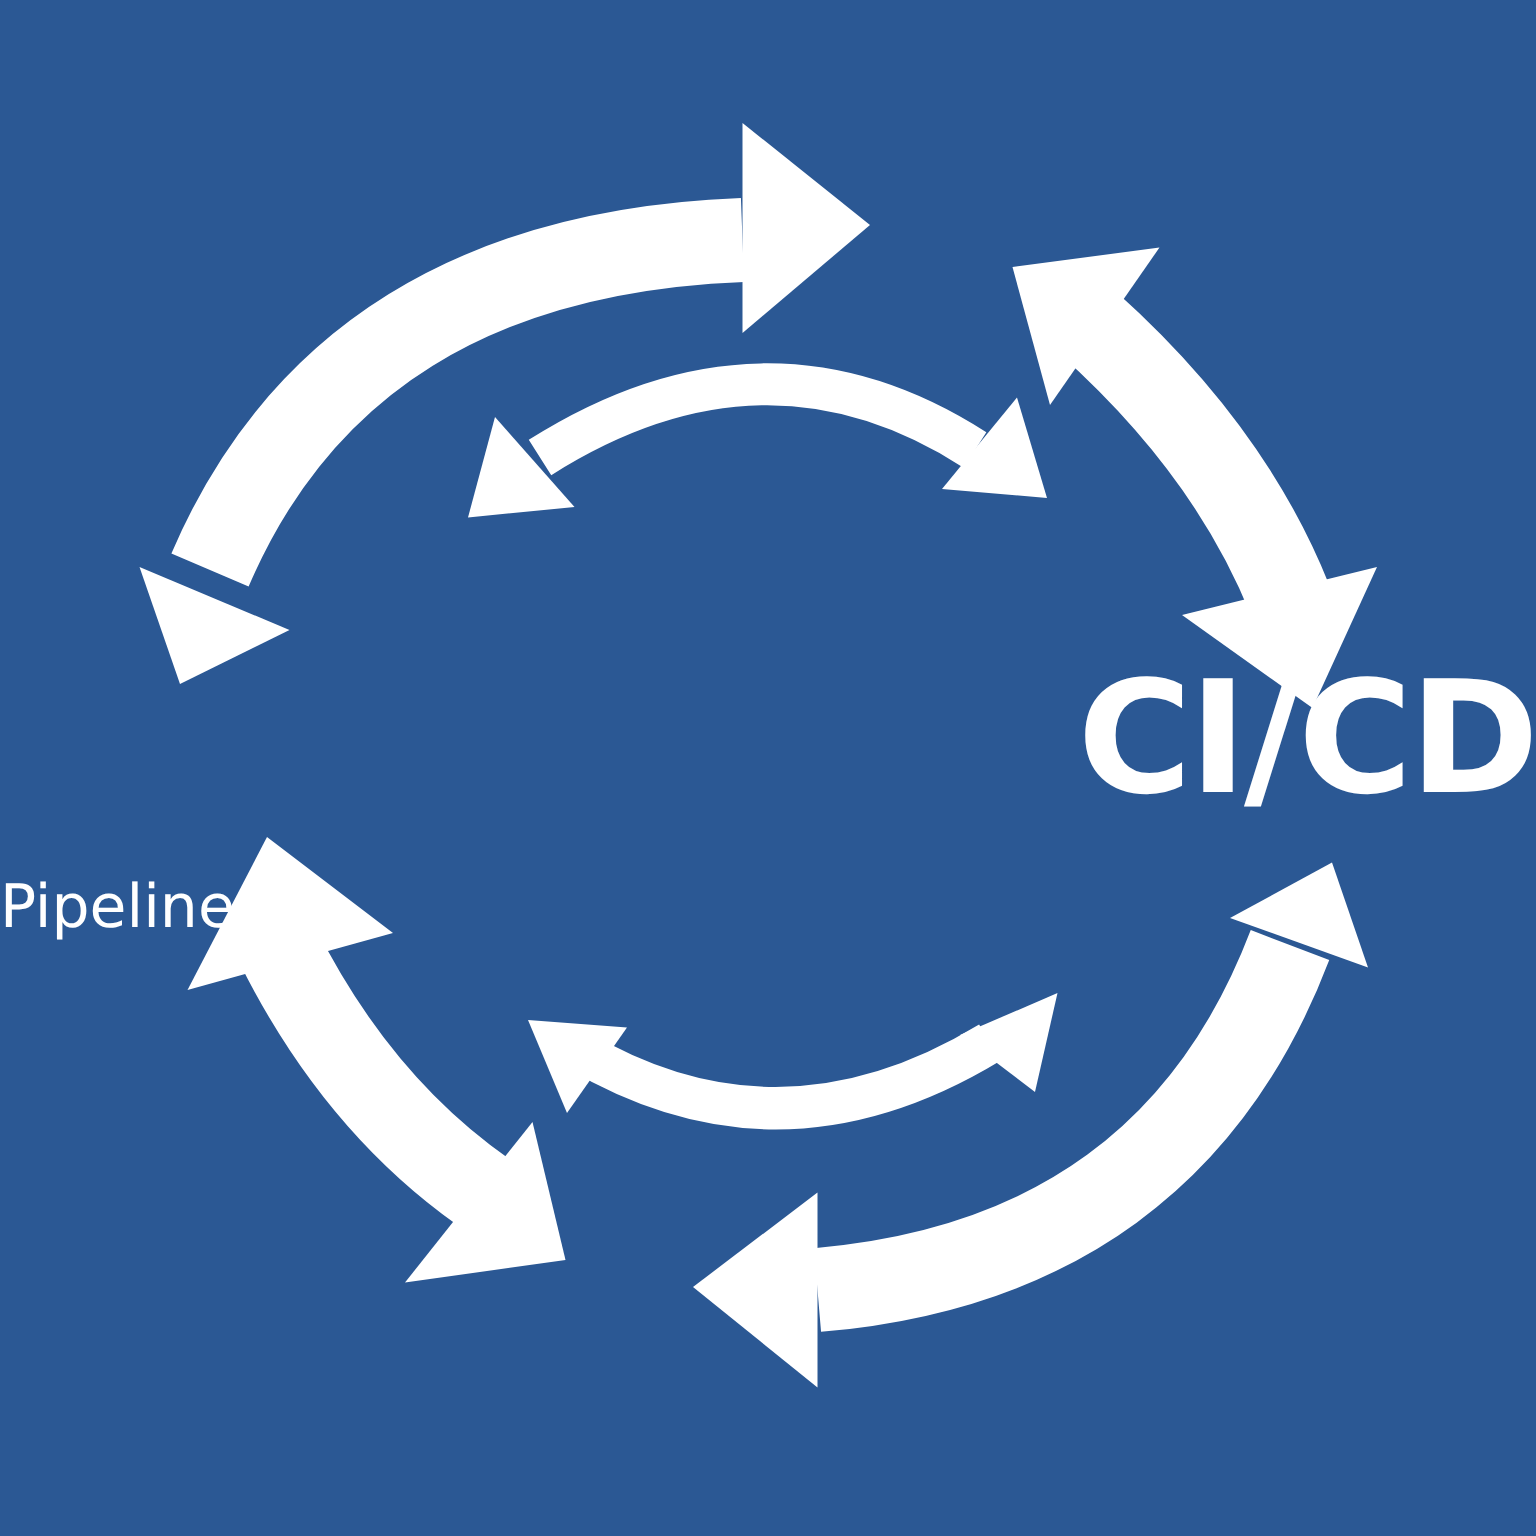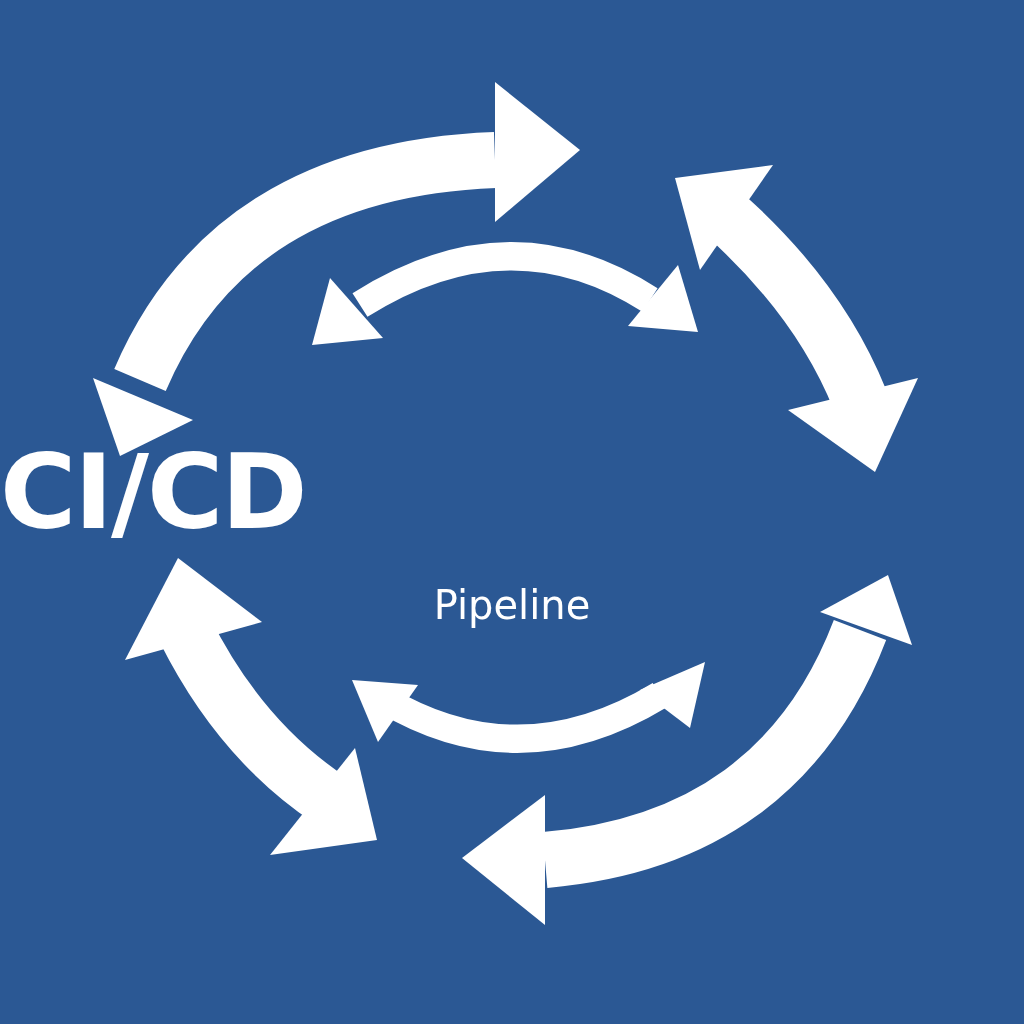--- a/index.html
+++ b/index.html
@@ -5,27 +5,27 @@
     html, body { margin: 0; padding: 0; }
     body {
       width: 1024px; height: 1024px; overflow: hidden;
       background: #2b5894;
       font-family: "Liberation Sans", "DejaVu Sans", sans-serif;
     }
     .stage { position: relative; width: 1024px; height: 1024px; }
     svg.arrows { position: absolute; left: 0; top: 0; width: 1024px; height: 1024px; }
     .title {
       position: absolute; left: 0; width: 1024px; top: 440px;
-      text-align: left; color: #ffffff;
+      text-align: right; color: #ffffff;
       font-family: "DejaVu Sans", sans-serif; font-weight: bold;
       font-size: 104px; letter-spacing: -2px; line-height: 1;
     }
     .subtitle {
       position: absolute; left: 0; width: 1024px; top: 585px;
-      text-align: center; color: #ffffff;
+      text-align: left; color: #ffffff;
       font-family: "DejaVu Sans", sans-serif;
       font-size: 40px; line-height: 1;
     }
   </style>
 </head>
 <body>
 
 <div class="stage">
   <svg class="arrows" viewBox="0 0 1024 1024">
     <g fill="none" stroke="#ffffff" stroke-linecap="butt">

